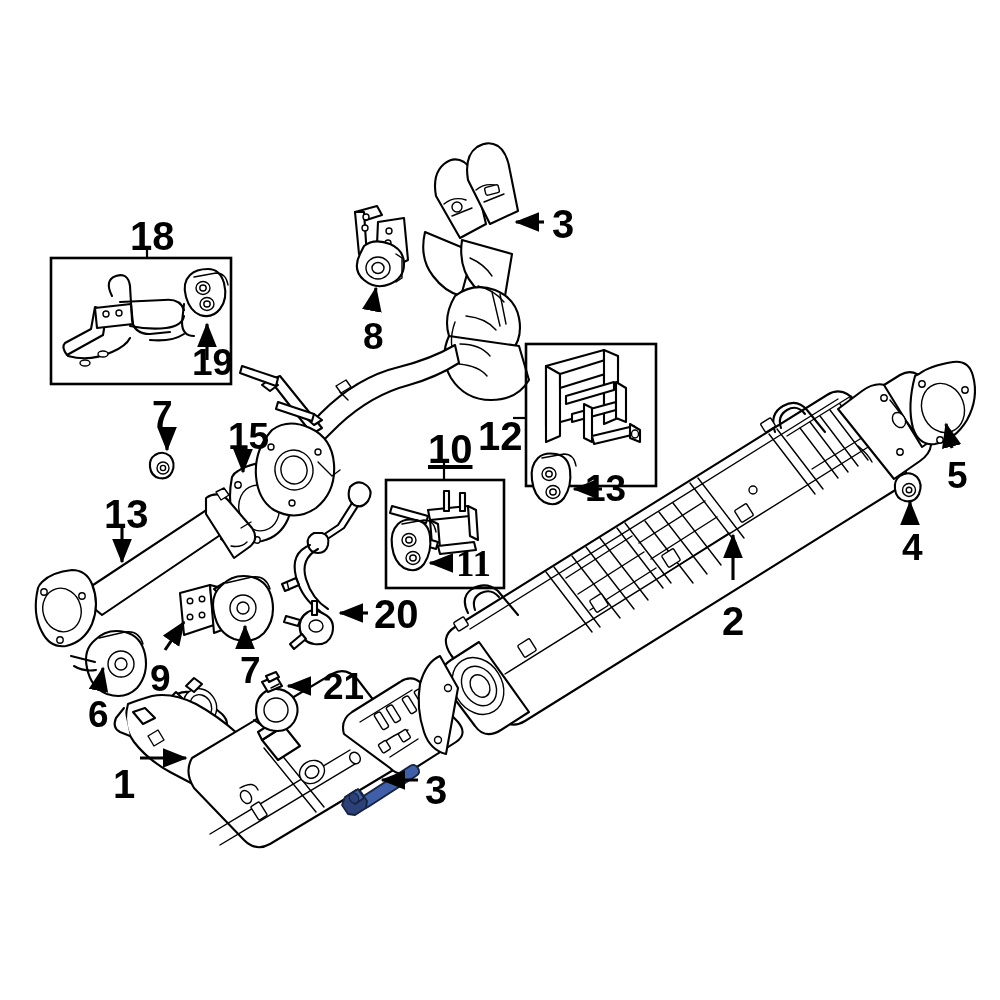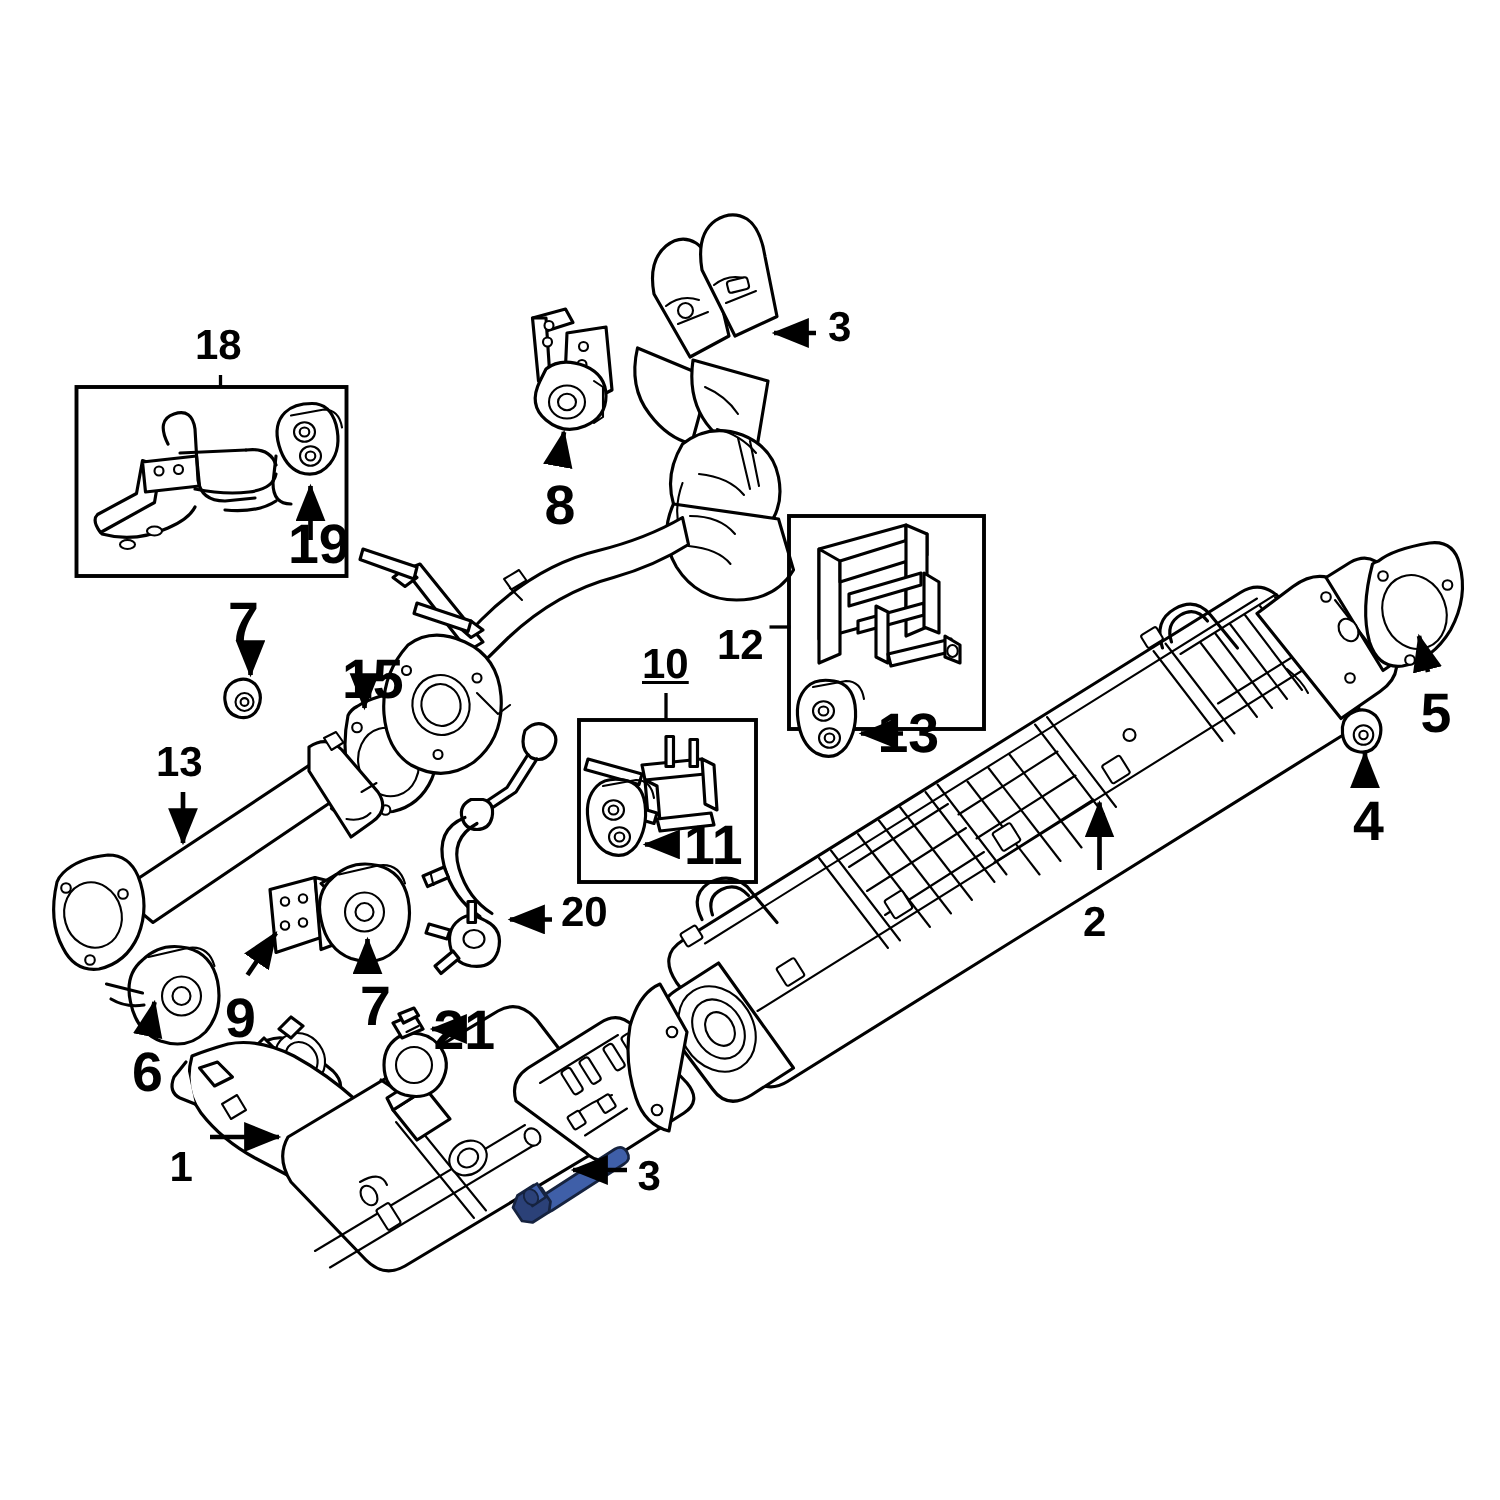--- a/index.html
+++ b/index.html
@@ -19,21 +19,21 @@
   .callout{
     position:absolute;
     font-family:"Liberation Sans", sans-serif;
     font-weight:700;
     color:#000000;
     line-height:1;
     white-space:nowrap;
     user-select:none;
   }
   .c-md{font-size:37px;}
-  .c-lg{font-size:28px;}
+  .c-lg{font-size:40px;}
 </style>
 </head>
 <body>
 
 <div id="diagram">
 
   <svg id="art" viewBox="0 0 1000 1000" xmlns="http://www.w3.org/2000/svg">
     <defs>
       <marker id="ah" markerWidth="9" markerHeight="9" refX="7.5" refY="3.2" orient="auto" markerUnits="strokeWidth">
         <path d="M0,0 L8,3.2 L0,6.4 Z" fill="#000"></path>
@@ -442,25 +442,25 @@
   <div class="callout c-lg" style="left:113px;top:764px;">1</div>
   <div class="callout c-lg" style="left:722px;top:601px;">2</div>
   <div class="callout c-lg" style="left:425px;top:770px;">3</div>
   <div class="callout c-md" style="left:902px;top:529px;">4</div>
   <div class="callout c-md" style="left:947px;top:457px;">5</div>
   <div class="callout c-md" style="left:88px;top:696px;">6</div>
   <div class="callout c-md" style="left:240px;top:652px;">7</div>
   <div class="callout c-md" style="left:363px;top:318px;">8</div>
   <div class="callout c-md" style="left:150px;top:660px;">9</div>
   <div class="callout c-lg" style="left:428px;top:429px;text-decoration:underline;">10</div>
-  <div class="callout c-md" style="left:456px;top:545px;">11</div>
+  <div class="callout c-md" style="left:456px;top:545px;font-family:Liberation Serif, serif;">11</div>
   <div class="callout c-lg" style="left:478px;top:398px;margin-top:18px;">12</div>
   <div class="callout c-md" style="left:585px;top:470px;">13</div>
   <div class="callout c-lg" style="left:104px;top:494px;">13</div>
-  <div class="callout c-md" style="left:228px;top:418px;margin-top:16px;">15</div>
+  <div class="callout c-md" style="left:228px;top:418px;">15</div>
   <div class="callout c-md" style="left:152px;top:396px;">7</div>
   <div class="callout c-lg" style="left:552px;top:204px;">3</div>
   <div class="callout c-lg" style="left:130px;top:216px;">18</div>
   <div class="callout c-md" style="left:192px;top:344px;">19</div>
   <div class="callout c-lg" style="left:374px;top:594px;">20</div>
-  <div class="callout c-md" style="left:289px;top:668px;">21</div>
+  <div class="callout c-md" style="left:323px;top:668px;">21</div>
 
 </div>
 
 </body></html>

